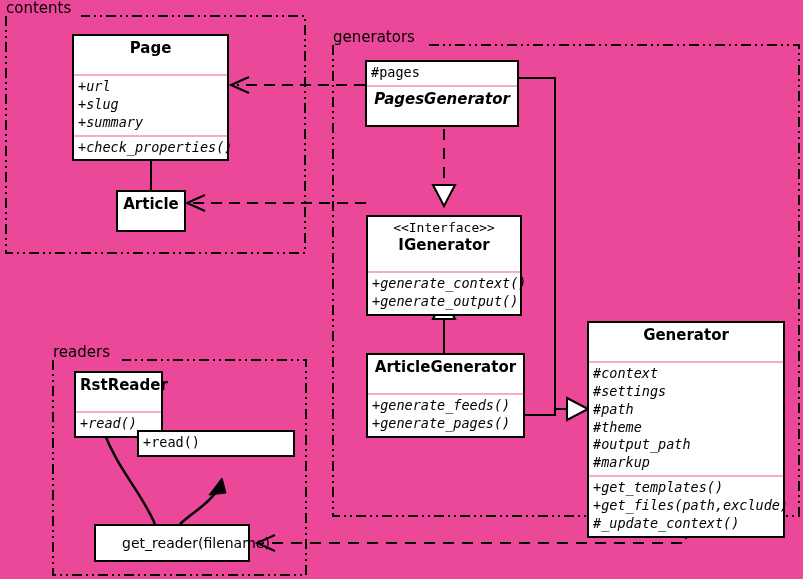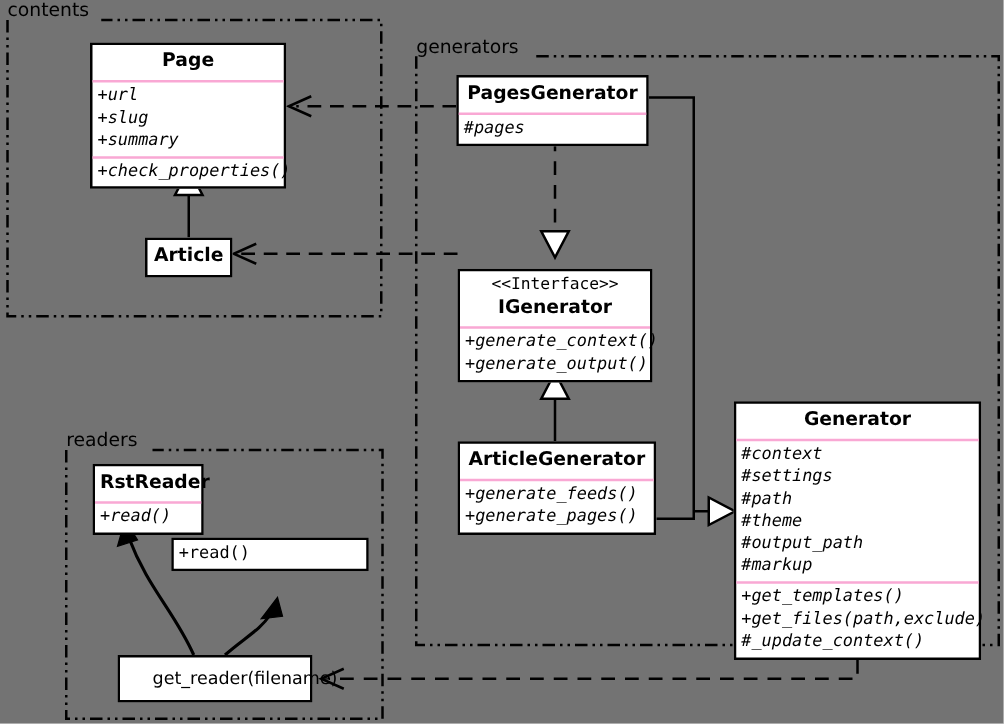--- a/index.html
+++ b/index.html
@@ -7,21 +7,21 @@
     padding: 0;
     background: #ffffff;
   }
   body {
     font-family: "DejaVu Sans", sans-serif;
   }
   #canvas {
     position: relative;
     width: 803px;
     height: 579px;
-    background: #737373;
+    background: #ec4899;
     overflow: hidden;
   }
   #svg-layer {
     position: absolute;
     left: 0;
     top: 0;
     width: 803px;
     height: 579px;
   }
   
@@ -50,21 +50,21 @@
     font-style: italic;
   }
   .uml-name {
     text-align: center;
     font-weight: bold;
     font-size: 15px;
     font-family: "DejaVu Sans", sans-serif;
     color: #000000;
     line-height: 1.28;
     padding-top: 3px;
-    padding-bottom: 6px;
+    padding-bottom: 16px;
   }
   .uml-stereotype {
     display: block;
     text-align: center;
     font-weight: normal;
     font-size: 13px;
     font-family: "DejaVu Sans Mono", monospace;
     color: #000000;
     line-height: 1.22;
   }
@@ -148,24 +148,24 @@
     <div class="uml-compartment uml-members">
       <div>+check_properties()</div>
     </div>
   </div>
 
   <div class="uml-class" style="left:116px; top:190px; width:70px;">
     <div class="uml-compartment uml-name">Article</div>
   </div>
 
   <div class="uml-class" style="left:365px; top:60px; width:154px;">
+    <div class="uml-compartment uml-members">
+      <div>#pages</div>
+    </div>
     <div class="uml-compartment uml-name">PagesGenerator</div>
-    <div class="uml-compartment uml-members">
-      <div>#pages</div>
-    </div>
   </div>
 
   <div class="uml-class" style="left:366px; top:215px; width:156px;">
     <div class="uml-compartment uml-name">
       <span class="uml-stereotype">&lt;&lt;Interface&gt;&gt;</span>
       <span>IGenerator</span>
     </div>
     <div class="uml-compartment uml-members">
       <div>+generate_context()</div>
       <div>+generate_output()</div>

